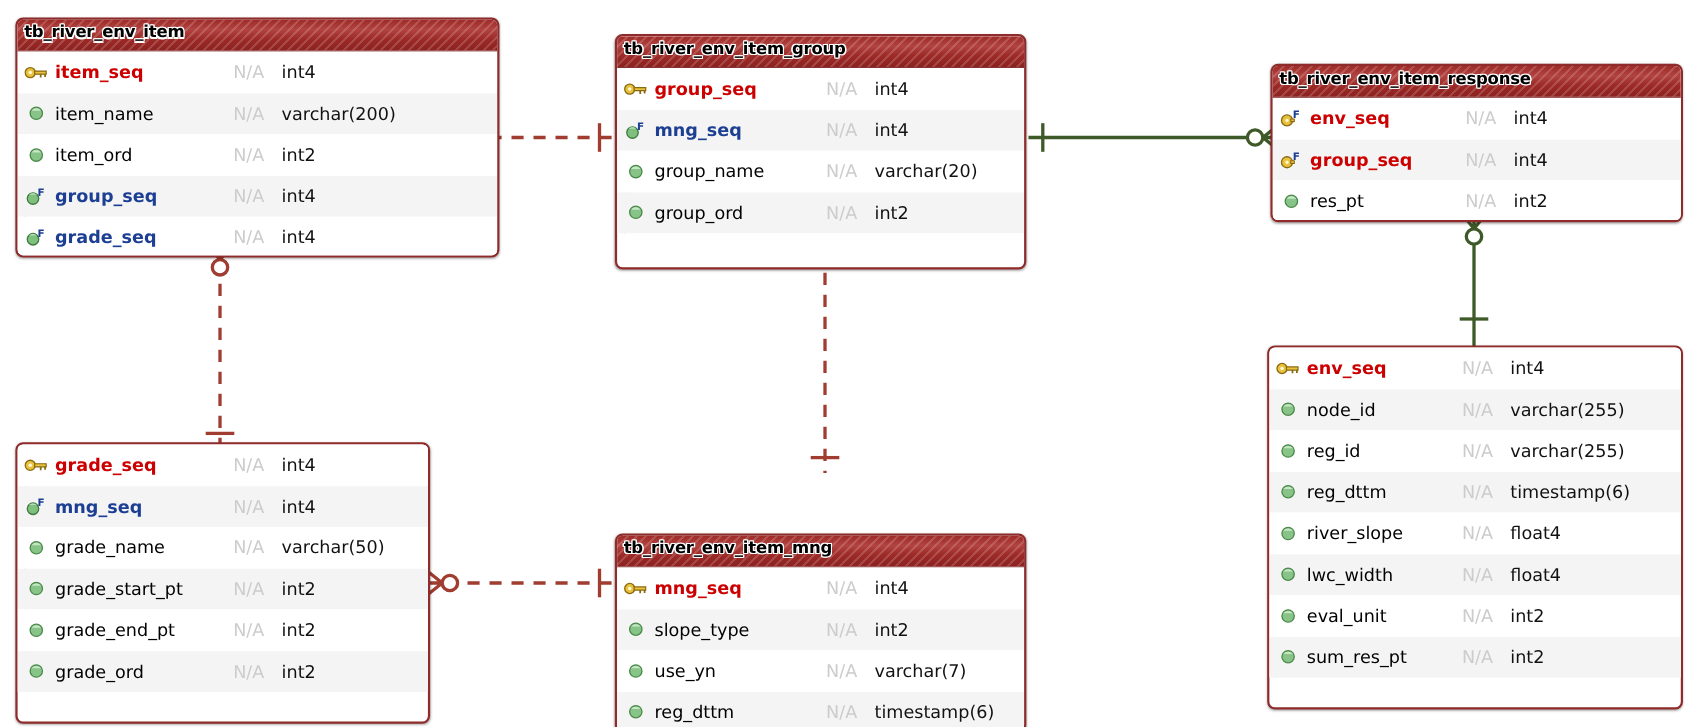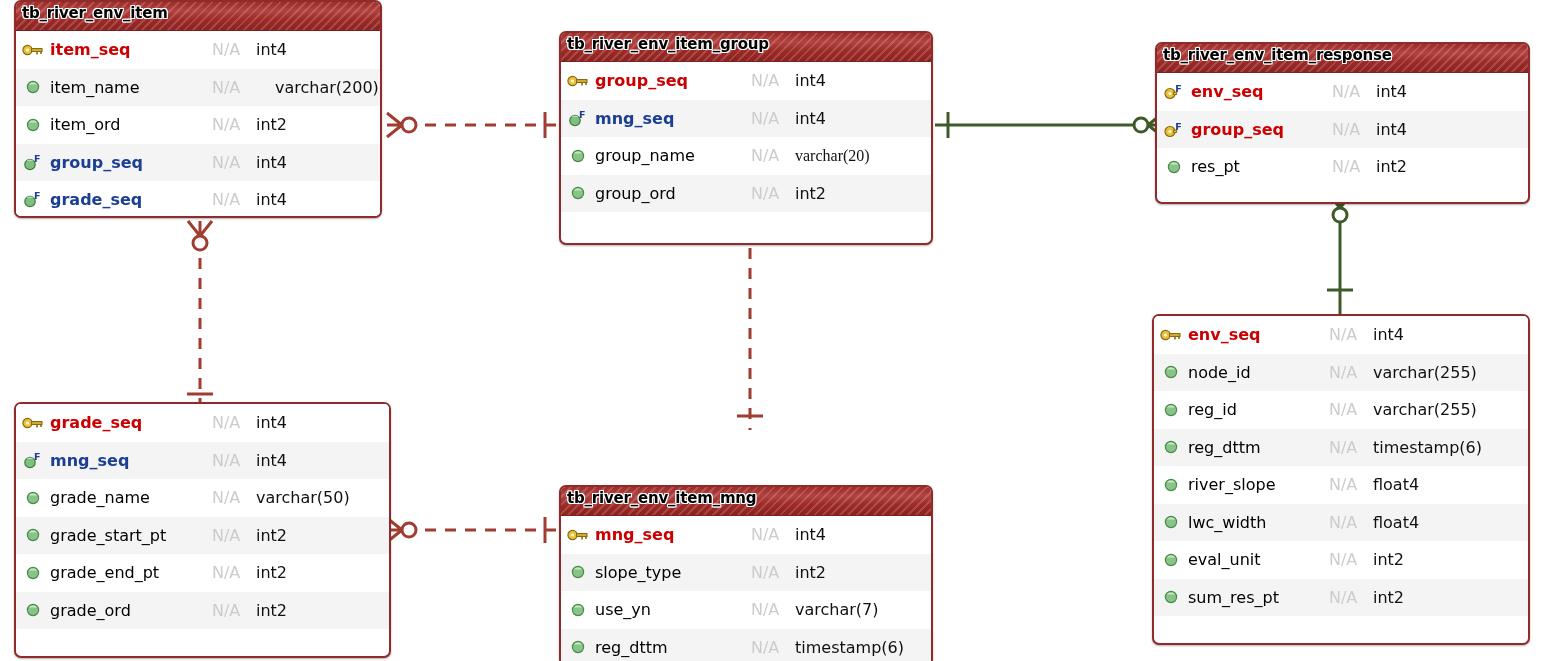--- a/index.html
+++ b/index.html
@@ -130,21 +130,21 @@
 
   <svg class="conn" style="left:385px;top:505px;width:185px;height:50px;">
     <g stroke="#a03c30" stroke-width="3" fill="none">
       <line x1="20" y1="25" x2="175" y2="25" stroke-dasharray="11,9"></line>
       <line x1="160" y1="12" x2="160" y2="38" stroke-dasharray="0"></line>
       <path d="M17,25 L2,13 M17,25 L2,37 M17,25 L2,25" stroke-dasharray="0"></path>
       <circle cx="24" cy="25" r="7" fill="#ffffff" stroke-dasharray="0"></circle>
     </g>
   </svg>
 
-  <div class="table" style="left:14px;top:0;width:368px;height:218px;">
+  <div class="table" style="left:14px;top:16px;width:440px;height:218px;">
     <div class="thead">
       <div class="ttitle">tb_river_env_item</div>
     </div>
     <div class="tbody">
       <div class="row">
         <span class="ricon">
             <svg class="ico" width="22" height="16" viewBox="0 0 22 16">
               <circle cx="5.5" cy="8" r="4.6" fill="#e8c23c" stroke="#8a6a10" stroke-width="1.2"></circle>
               <circle cx="5.5" cy="8" r="1.6" fill="#fff8d8"></circle>
               <path d="M9.5 6.6 H20 V9.4 H9.5 Z" fill="#e8c23c" stroke="#8a6a10" stroke-width="1.1"></path>
@@ -157,21 +157,21 @@
       </div>
       <div class="row alt">
         <span class="ricon">
             <svg class="ico" width="16" height="16" viewBox="0 0 16 16">
               <circle cx="8" cy="8" r="5.6" fill="#88c488" stroke="#4a8a4a" stroke-width="1.2"></circle>
               <path d="M3.6 5.6 A5.6 5.6 0 0 1 12.4 5.6 Z" fill="#cdeacd" opacity="0.9"></path>
             </svg>
           </span>
         <span class="rname">item_name</span>
         <span class="rna" style="position:absolute;left:196px;">N/A</span>
-        <span class="rtype" style="position:absolute;left:240px;margin-left:19px;">varchar(200)</span>
+        <span class="rtype" style="position:absolute;left:240px;">varchar(200)</span>
       </div>
       <div class="row">
         <span class="ricon">
             <svg class="ico" width="16" height="16" viewBox="0 0 16 16">
               <circle cx="8" cy="8" r="5.6" fill="#88c488" stroke="#4a8a4a" stroke-width="1.2"></circle>
               <path d="M3.6 5.6 A5.6 5.6 0 0 1 12.4 5.6 Z" fill="#cdeacd" opacity="0.9"></path>
             </svg>
           </span>
         <span class="rname">item_ord</span>
         <span class="rna" style="position:absolute;left:196px;">N/A</span>
@@ -236,37 +236,37 @@
       </div>
       <div class="row">
         <span class="ricon">
             <svg class="ico" width="16" height="16" viewBox="0 0 16 16">
               <circle cx="8" cy="8" r="5.6" fill="#88c488" stroke="#4a8a4a" stroke-width="1.2"></circle>
               <path d="M3.6 5.6 A5.6 5.6 0 0 1 12.4 5.6 Z" fill="#cdeacd" opacity="0.9"></path>
             </svg>
           </span>
         <span class="rname">group_name</span>
         <span class="rna" style="position:absolute;left:190px;">N/A</span>
-        <span class="rtype" style="position:absolute;left:234px;font-family:Liberation Serif, serif;">varchar(20)</span>
+        <span class="rtype" style="position:absolute;left:234px;">varchar(20)</span>
       </div>
       <div class="row alt">
         <span class="ricon">
             <svg class="ico" width="16" height="16" viewBox="0 0 16 16">
               <circle cx="8" cy="8" r="5.6" fill="#88c488" stroke="#4a8a4a" stroke-width="1.2"></circle>
               <path d="M3.6 5.6 A5.6 5.6 0 0 1 12.4 5.6 Z" fill="#cdeacd" opacity="0.9"></path>
             </svg>
           </span>
         <span class="rname">group_ord</span>
         <span class="rna" style="position:absolute;left:190px;">N/A</span>
         <span class="rtype" style="position:absolute;left:234px;">int2</span>
       </div>
     </div>
   </div>
 
-  <div class="table" style="left:1155px;top:42px;width:375px;height:162px;">
+  <div class="table" style="left:1155px;top:58px;width:375px;height:144px;">
     <div class="thead">
       <div class="ttitle">tb_river_env_item_response</div>
     </div>
     <div class="tbody">
       <div class="row">
         <span class="ricon">
             <svg class="ico" width="23" height="17" viewBox="0 0 23 17">
               <circle cx="7" cy="10.5" r="5" fill="#e8c23c" stroke="#8a6a10" stroke-width="1.2"></circle>
               <circle cx="7" cy="10.5" r="1.5" fill="#fff8d8"></circle>
               <path d="M10.4 9.2 H13.6 V11.6 H10.4 Z" fill="#e8c23c" stroke="#8a6a10" stroke-width="1"></path>

